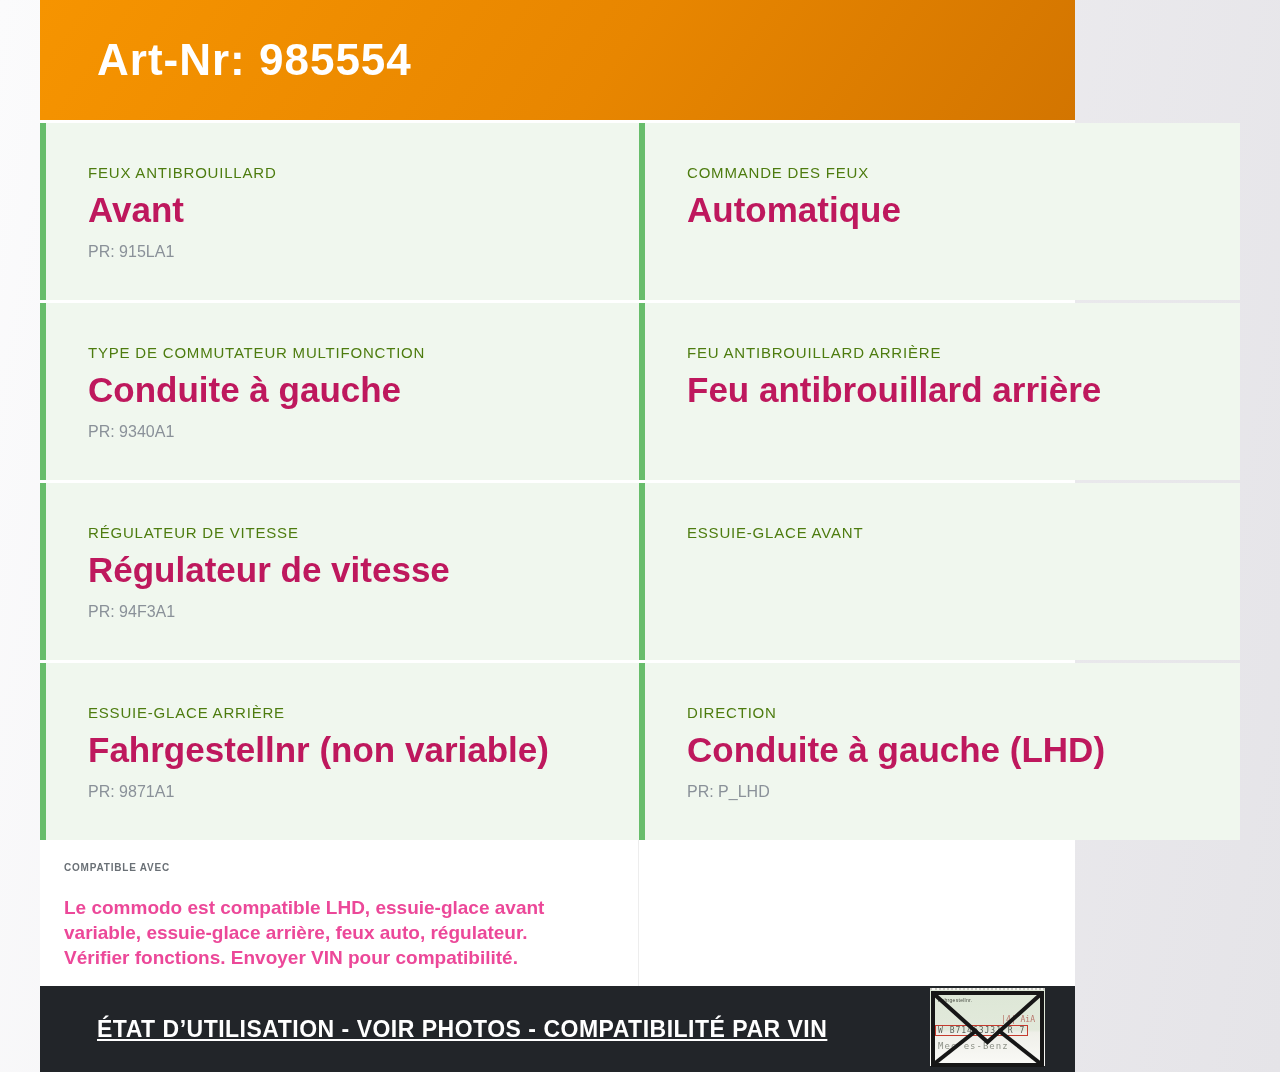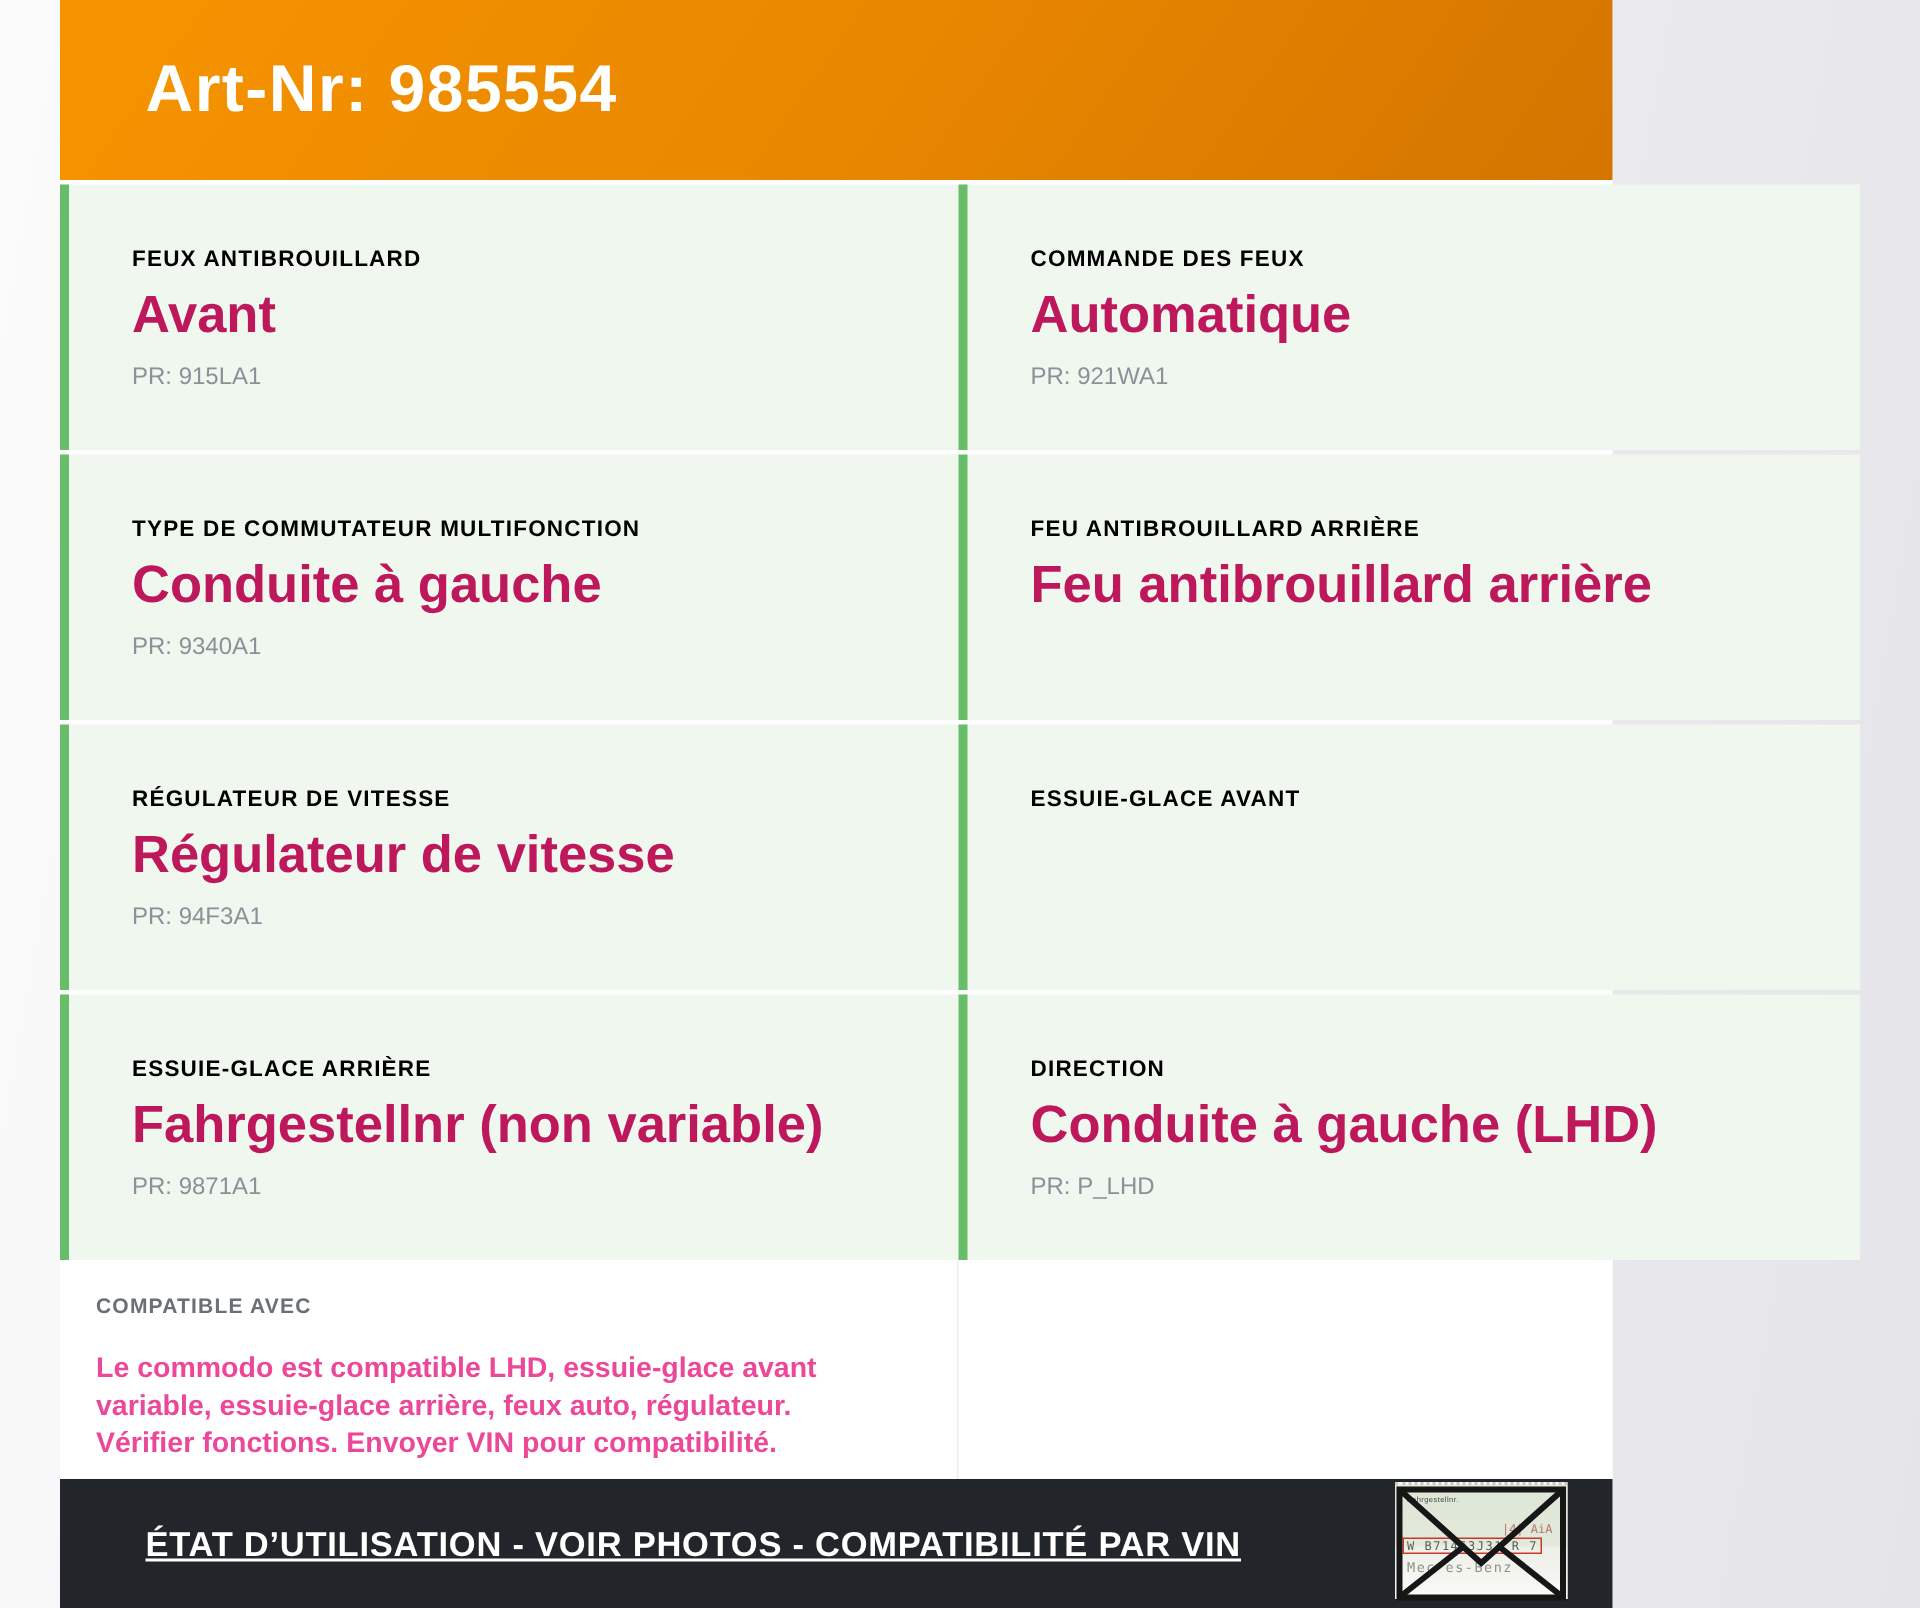--- a/index.html
+++ b/index.html
@@ -32,41 +32,41 @@
     grid-auto-rows:177px;
     row-gap:3px;
   }
   .card {
     background:#f0f7ee;
     border-left:6px solid #68bd6b;
     padding:41px 20px 0 42px;
     overflow:hidden;
   }
   .card-label {
-    font-size:15px; font-weight:700; letter-spacing:0.8px;
-    color:#000000; text-transform:uppercase;
+    font-size:15px; font-weight:400; letter-spacing:0.8px;
+    color:#4d7c0f; text-transform:uppercase;
   }
   .card-title {
     margin-top:9px;
     font-size:35px; font-weight:700; color:#be185d;
   }
   .card-pr {
     margin-top:13px;
     font-size:16px; color:#8a9199;
   }
   
   .compat-section { height:146px; flex:none; display:flex; background:#ffffff; }
   .compat-card {
     width:599px; height:100%;
     border-right:1px solid #ededed;
     padding:22px 40px 0 24px;
     background:#ffffff;
   }
   .compat-label {
-    font-size:14px; font-weight:700; letter-spacing:0.8px;
+    font-size:10px; font-weight:700; letter-spacing:0.8px;
     color:#6a7076; text-transform:uppercase;
   }
   .compat-text {
     margin-top:22px;
     font-size:19px; line-height:25px; font-weight:600; color:#ec4899;
     max-width:540px;
   }
   
   .footer {
     height:86px; flex:none;
@@ -125,21 +125,20 @@
 
     <div class="card">
       <div class="card-label">FEUX ANTIBROUILLARD</div>
       <div class="card-title">Avant</div>
       <div class="card-pr">PR: 915LA1</div>
     </div>
 
     <div class="card">
       <div class="card-label">COMMANDE DES FEUX</div>
       <div class="card-title">Automatique</div>
-      <div class="card-pr">PR: 921WA1</div>
     </div>
 
     <div class="card">
       <div class="card-label">TYPE DE COMMUTATEUR MULTIFONCTION</div>
       <div class="card-title">Conduite à gauche</div>
       <div class="card-pr">PR: 9340A1</div>
     </div>
 
     <div class="card">
       <div class="card-label">FEU ANTIBROUILLARD ARRIÈRE</div>

